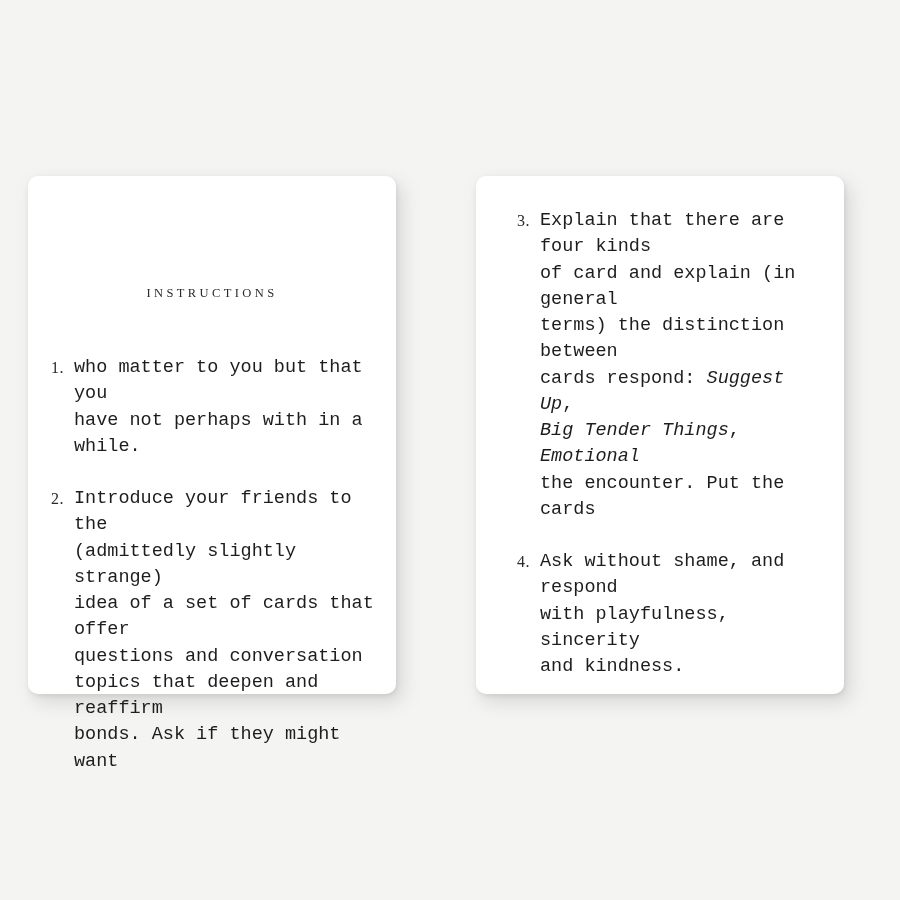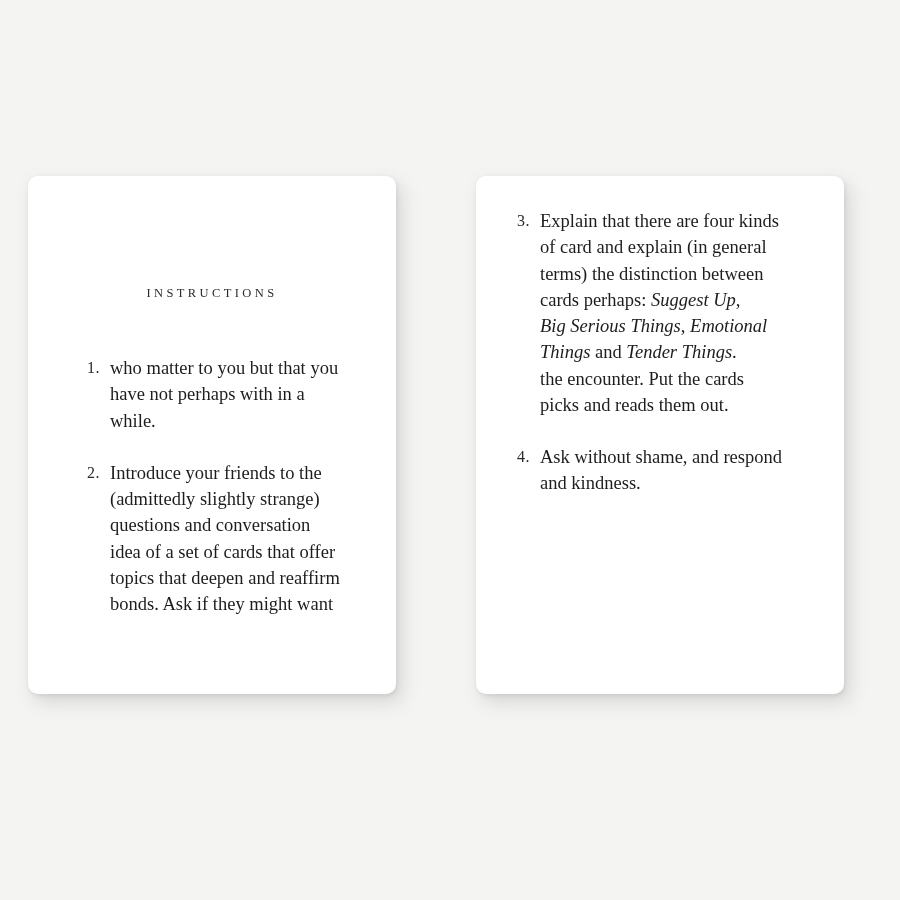--- a/index.html
+++ b/index.html
@@ -24,21 +24,21 @@
     border-radius: 10px;
     box-sizing: border-box;
     box-shadow: 6px 8px 18px rgba(140,140,140,0.28),
                 1px 2px 4px rgba(160,160,160,0.25);
   }
   .card-left {
     left: 28px;
     top: 176px;
     width: 368px;
     height: 518px;
-    padding: 0 52px;
+    padding: 0 16px;
   }
   .card-right {
     left: 476px;
     top: 176px;
     width: 368px;
     height: 518px;
     padding: 0 34px;
   }
 
   .instructions-title {
@@ -63,20 +63,21 @@
     text-align: right;
     padding-right: 10px;
     box-sizing: border-box;
     font-size: 16px;
     letter-spacing: 0.5px;
     color: #2a2a2a;
     padding-top: 2px;
   }
   .item .body {
     flex: 1 1 auto;
+    font-family: Liberation Mono, monospace;
   }
 
   .left-list {
     margin-top: 54px;
   }
   .left-list .item + .item {
     margin-top: 26px;
   }
 
   .right-list {
@@ -107,57 +108,54 @@
           <span class="line">who matter to you but that you</span>
           <span class="line">have not perhaps with in a while.</span>
         </div>
       </div>
 
       <div class="item">
         <div class="num">2.</div>
         <div class="body">
           <span class="line">Introduce your friends to the</span>
           <span class="line">(admittedly slightly strange)</span>
+          <span class="line">idea of a set of cards that offer</span>
           <span class="line">questions and conversation</span>
-          <span class="line">idea of a set of cards that offer</span>
           <span class="line">topics that deepen and reaffirm</span>
           <span class="line">bonds. Ask if they might want</span>
         </div>
       </div>
 
     </div>
   </div>
 
   <div class="card card-right">
     <div class="right-list">
 
       <div class="item">
         <div class="num">3.</div>
         <div class="body">
           <span class="line">Explain that there are four kinds</span>
           <span class="line">of card and explain (in general</span>
           <span class="line">terms) the distinction between</span>
           <span class="line">
-            <span>cards perhaps: </span><span class="it">Suggest Up</span><span>,</span>
+            <span>cards respond: </span><span class="it">Suggest Up</span><span>,</span>
           </span>
           <span class="line">
-            <span class="it">Big Serious Things</span><span>, </span><span class="it">Emotional</span>
-          </span>
-          <span class="line">
-            <span class="it">Things</span><span> and </span><span class="it">Tender Things</span><span>.</span>
+            <span class="it">Big Tender Things</span><span>, </span><span class="it">Emotional</span>
           </span>
           <span class="line">the encounter. Put the cards</span>
-          <span class="line">picks and reads them out.</span>
         </div>
       </div>
 
       <div class="item">
         <div class="num">4.</div>
         <div class="body">
           <span class="line">Ask without shame, and respond</span>
+          <span class="line">with playfulness, sincerity</span>
           <span class="line">and kindness.</span>
         </div>
       </div>
 
     </div>
   </div>
 
 </div>
 
 </body></html>

